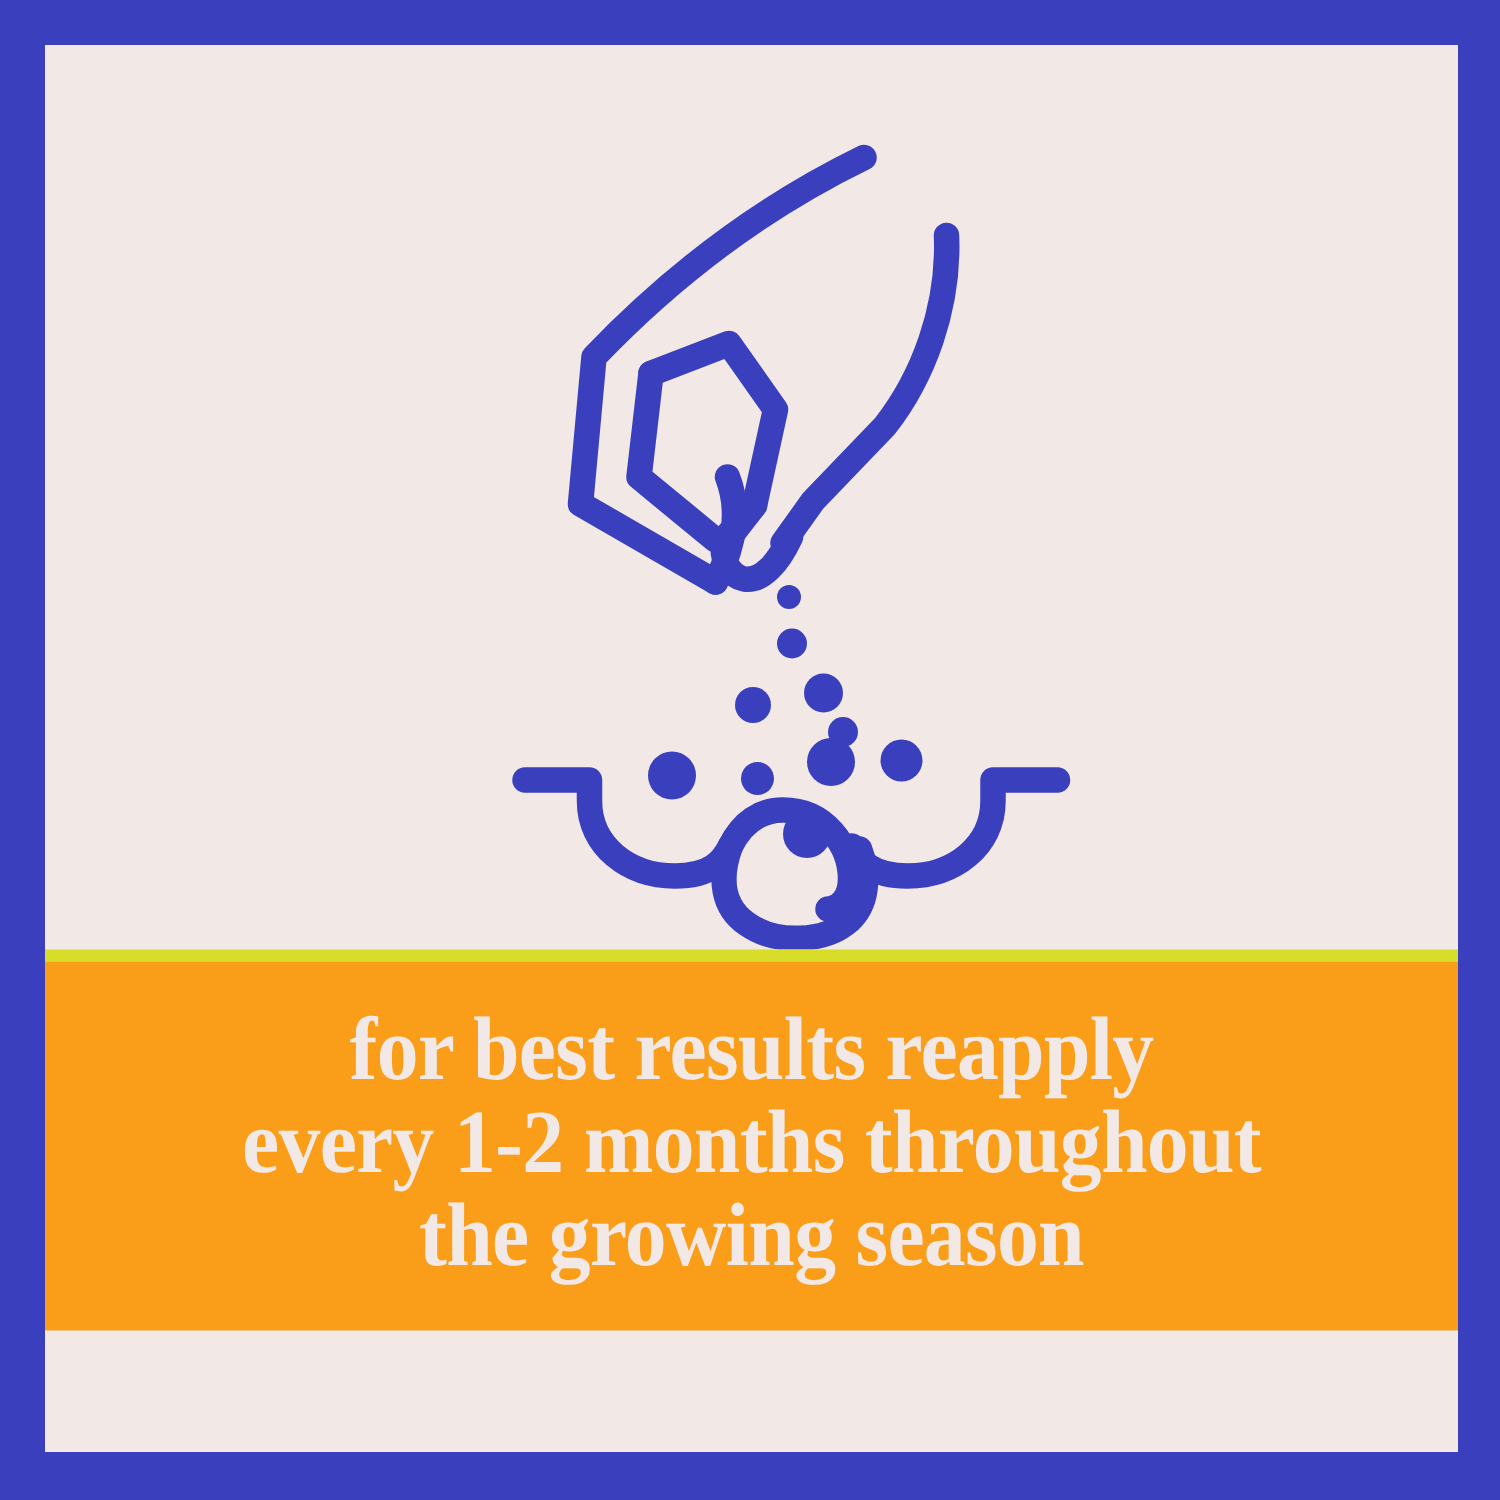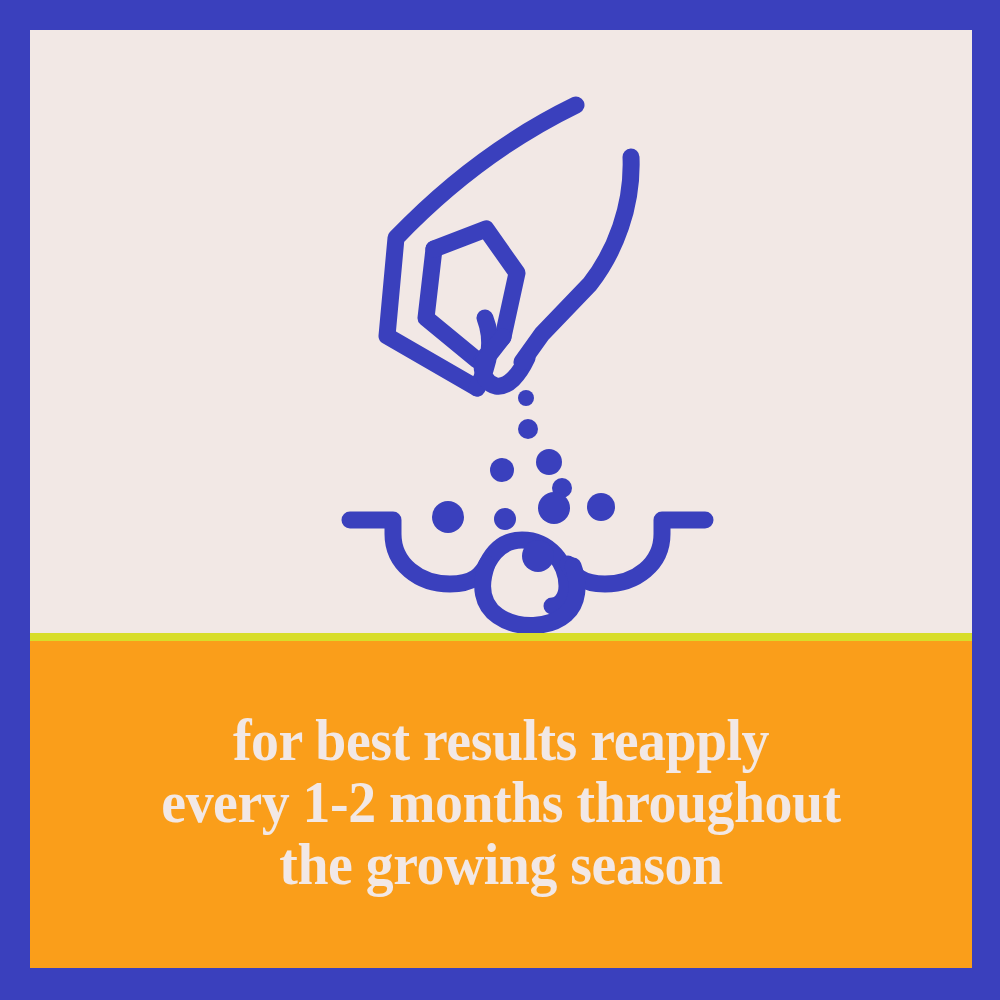--- a/index.html
+++ b/index.html
@@ -51,21 +51,21 @@
     width: 942px;
     height: 8px;
     background: #d8dd2a;
   }
   
   .caption-panel {
     position: absolute;
     left: 0;
     top: 611px;
     width: 942px;
-    height: 327px;
+    height: 246px;
     background: #fa9e1a;
     display: flex;
     align-items: center;
     justify-content: center;
   }
   .caption-text {
     width: 100%;
     text-align: center;
     color: #f2e8e5;
     font-family: "Liberation Serif", "DejaVu Serif", serif;

